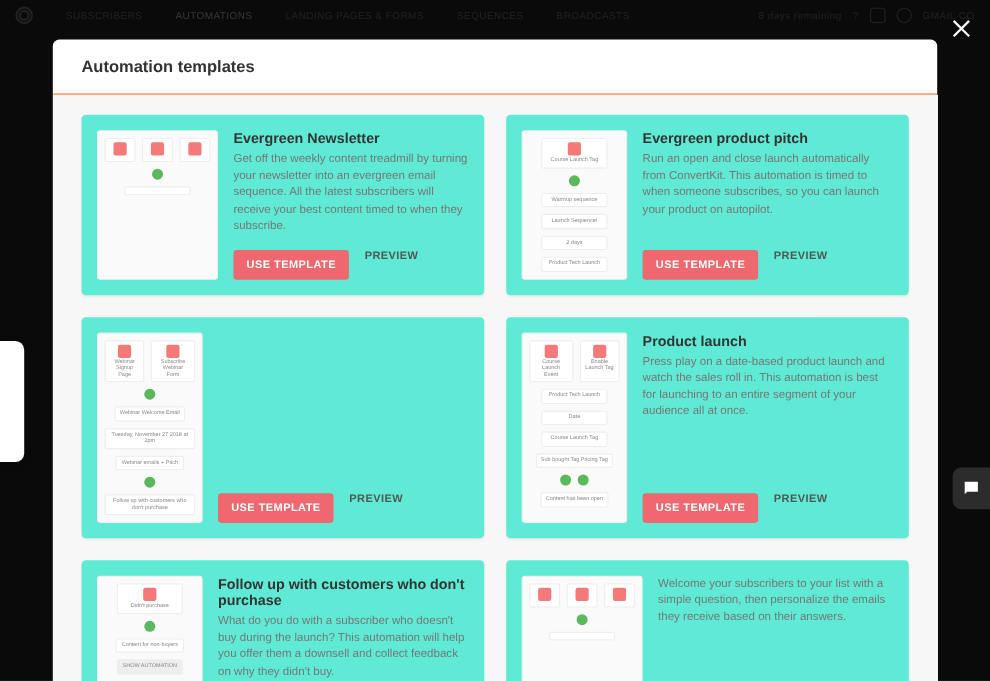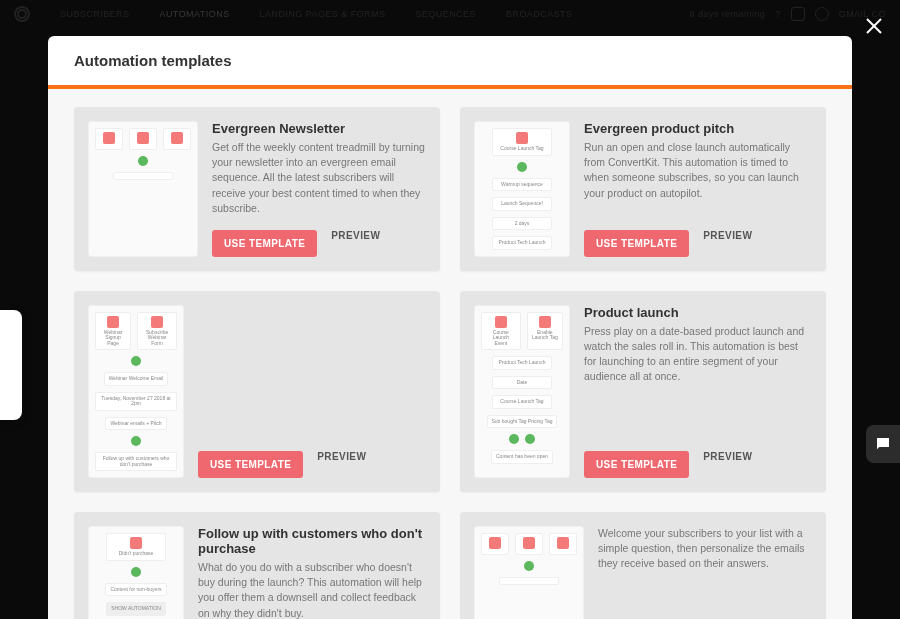--- a/index.html
+++ b/index.html
@@ -64,21 +64,21 @@
       position: absolute;
       top: 14px; right: 14px;
       width: 24px; height: 24px;
       cursor: pointer;
       color: #fff;
     }
     .modal-close svg { width:100%; height:100%; }
     
     .modal-header {
       padding: 16px 26px;
-      border-bottom: 4px solid #f97316;
+      border-bottom: 1px solid #f97316;
     }
     .modal-header h1 {
       font-size: 15px;
       font-weight: 600;
       color: #333;
     }
     
     .modal-body {
       flex: 1;
       overflow-y: auto;
@@ -86,21 +86,21 @@
       background: #f7f7f7;
     }
     
     .template-grid {
       display: grid;
       grid-template-columns: 1fr 1fr;
       gap: 20px;
     }
     
     .template-card {
-      background: #e5e5e5;
+      background: #5eead4;
       border-radius: 4px;
       padding: 14px;
       display: flex;
       gap: 14px;
       box-shadow: 0 1px 2px rgba(0,0,0,0.05);
     }
     
     .template-thumb {
       flex: 0 0 96px;
       background: #fafafa;

